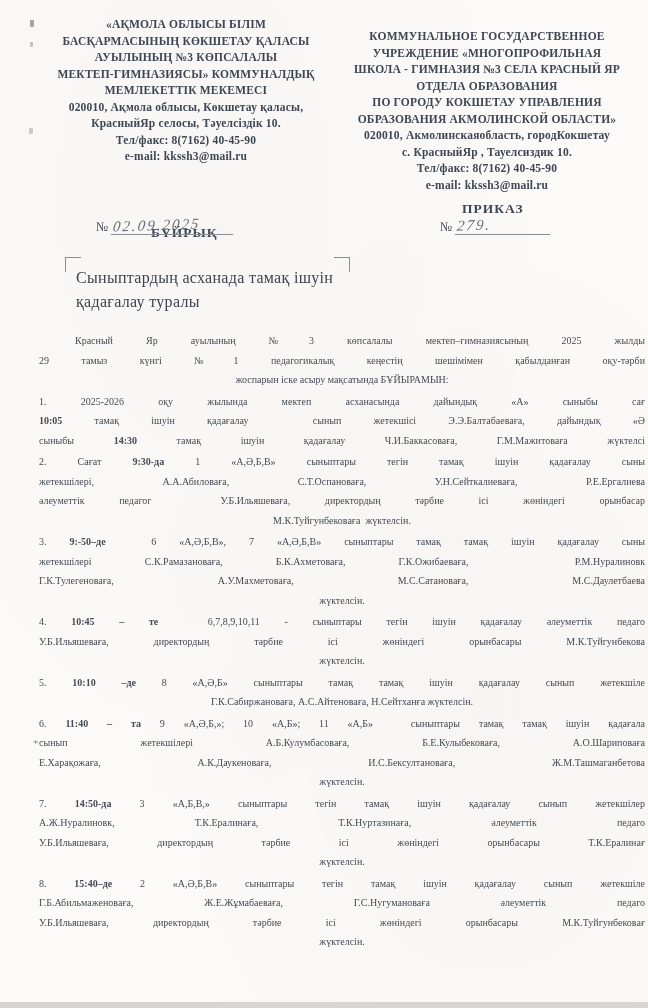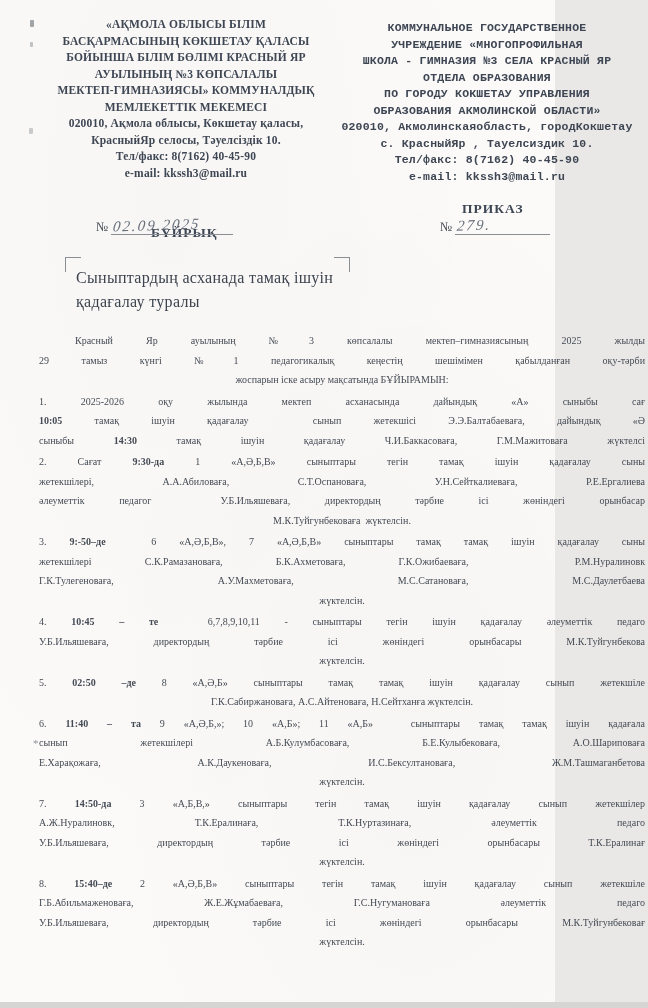--- a/index.html
+++ b/index.html
@@ -5,37 +5,37 @@
   html, body { margin: 0; padding: 0; }
   body {
     width: 648px; height: 1008px;
     background: #e9e8e6;
     font-family: "Liberation Serif", serif;
     overflow: hidden;
     position: relative;
   }
   .page {
     position: absolute; left: 0; top: 0;
-    width: 555px; height: 1008px;
+    width: 648px; height: 1008px;
     background:
       radial-gradient(ellipse at 30% 20%, rgba(0,0,0,0.015), transparent 60%),
       radial-gradient(ellipse at 75% 70%, rgba(0,0,0,0.02), transparent 55%),
       #fbfaf8;
     color: #454b55;
   }
   
   .hdr-col {
     position: absolute; top: 16px;
     font-weight: bold; text-align: center;
     font-size: 11.5px; line-height: 16.5px;
     color: #3e4654;
     letter-spacing: 0.2px;
   }
   .hdr-left  { left: 44px;  width: 284px; }
-  .hdr-right { left: 336px; width: 302px; top: 20px; font-family: Liberation Mono, monospace; }
+  .hdr-right { left: 336px; width: 302px; top: 28px; }
   
   .order-label {
     position: absolute; top: 201px;
     font-weight: bold; font-size: 13.5px; letter-spacing: 1px;
     color: #3e4654;
   }
   .order-label.l { left: 151px; margin-top: 24px; }
   .order-label.r { left: 462px; }
   .order-no {
     position: absolute; top: 217px;
@@ -97,21 +97,20 @@
   }
 </style>
 </head>
 <body>
 
 <div class="page">
 
   <div class="hdr-col hdr-left" id="hdr-left">
       <div>«АҚМОЛА ОБЛЫСЫ БІЛІМ</div>
       <div>БАСҚАРМАСЫНЫҢ КӨКШЕТАУ ҚАЛАСЫ</div>
-      <div>БОЙЫНША БІЛІМ БӨЛІМІ КРАСНЫЙ ЯР</div>
       <div>АУЫЛЫНЫҢ №3 КӨПСАЛАЛЫ</div>
       <div>МЕКТЕП-ГИМНАЗИЯСЫ» КОММУНАЛДЫҚ</div>
       <div>МЕМЛЕКЕТТІК МЕКЕМЕСІ</div>
       <div>020010, Ақмола облысы, Көкшетау қаласы,</div>
       <div>КрасныйЯр селосы, Тәуелсіздік 10.</div>
       <div>Тел/факс: 8(7162) 40-45-90</div>
       <div>e-mail: kkssh3@mail.ru</div>
     </div>
   <div class="hdr-col hdr-right" id="hdr-right">
       <div>КОММУНАЛЬНОЕ ГОСУДАРСТВЕННОЕ</div>
@@ -162,21 +161,21 @@
         <div class="bline jst"><span>жетекшілері С.К.Рамазановаға, Б.К.Ахметоваға, Г.К.Ожибаеваға,  Р.М.Нуралиновк</span></div>
         <div class="bline jst"><span>Г.К.Тулегеноваға, А.У.Махметоваға, М.С.Сатановаға, М.С.Даулетбаева</span></div>
         <div class="bline"><span>жүктелсін.</span></div>
       </div>
       <div class="para">
         <div class="bline jst"><span>4. </span><span class="bld">10:45 – те</span><span>  6,7,8,9,10,11 - сыныптары тегін ішуін қадағалау әлеуметтік педаго</span></div>
         <div class="bline jst"><span>У.Б.Ильяшеваға, директордың тәрбие ісі жөніндегі орынбасары М.К.Туйгунбекова</span></div>
         <div class="bline"><span>жүктелсін.</span></div>
       </div>
       <div class="para">
-        <div class="bline jst"><span>5. </span><span class="bld">02:50 –де</span><span> 8 «А,Ә,Б» сыныптары тамақ тамақ ішуін қадағалау сынып жетекшіле</span></div>
+        <div class="bline jst"><span>5. </span><span class="bld">10:10 –де</span><span> 8 «А,Ә,Б» сыныптары тамақ тамақ ішуін қадағалау сынып жетекшіле</span></div>
         <div class="bline"><span>Г.К.Сабиржановаға, А.С.Айтеноваға, Н.Сейтханға жүктелсін.</span></div>
       </div>
       <div class="para">
         <div class="bline jst"><span>6. </span><span class="bld">11:40 – та</span><span> 9 «А,Ә,Б,»; 10 «А,Б»; 11 «А,Б»  сыныптары тамақ тамақ ішуін қадағала</span></div>
         <div class="bline jst"><span>сынып жетекшілері А.Б.Кулумбасоваға, Б.Е.Кулыбековаға, А.О.Шариповаға</span></div>
         <div class="bline jst"><span>Е.Харақожаға, А.К.Даукеноваға, И.С.Бексултановаға, Ж.М.Ташмаганбетова</span></div>
         <div class="bline"><span>жүктелсін.</span></div>
       </div>
       <div class="para">
         <div class="bline jst"><span>7. </span><span class="bld">14:50-да</span><span> 3 «А,Б,В,» сыныптары тегін тамақ ішуін қадағалау сынып жетекшілер</span></div>

